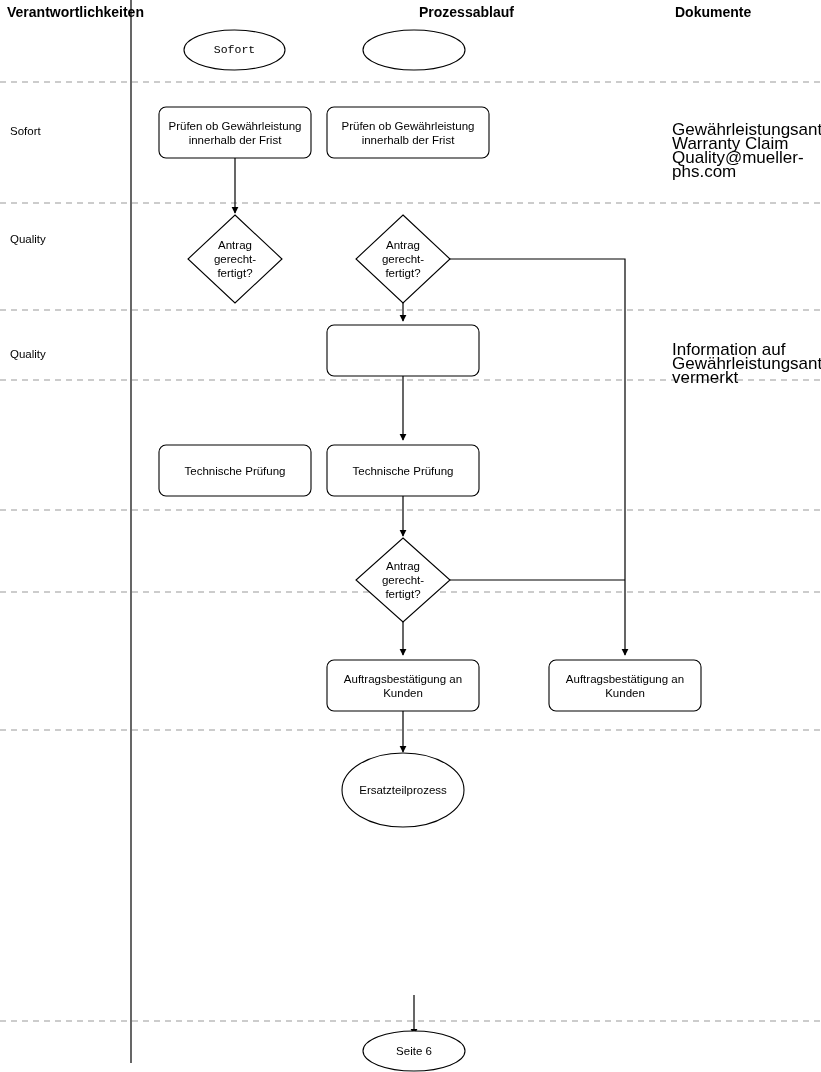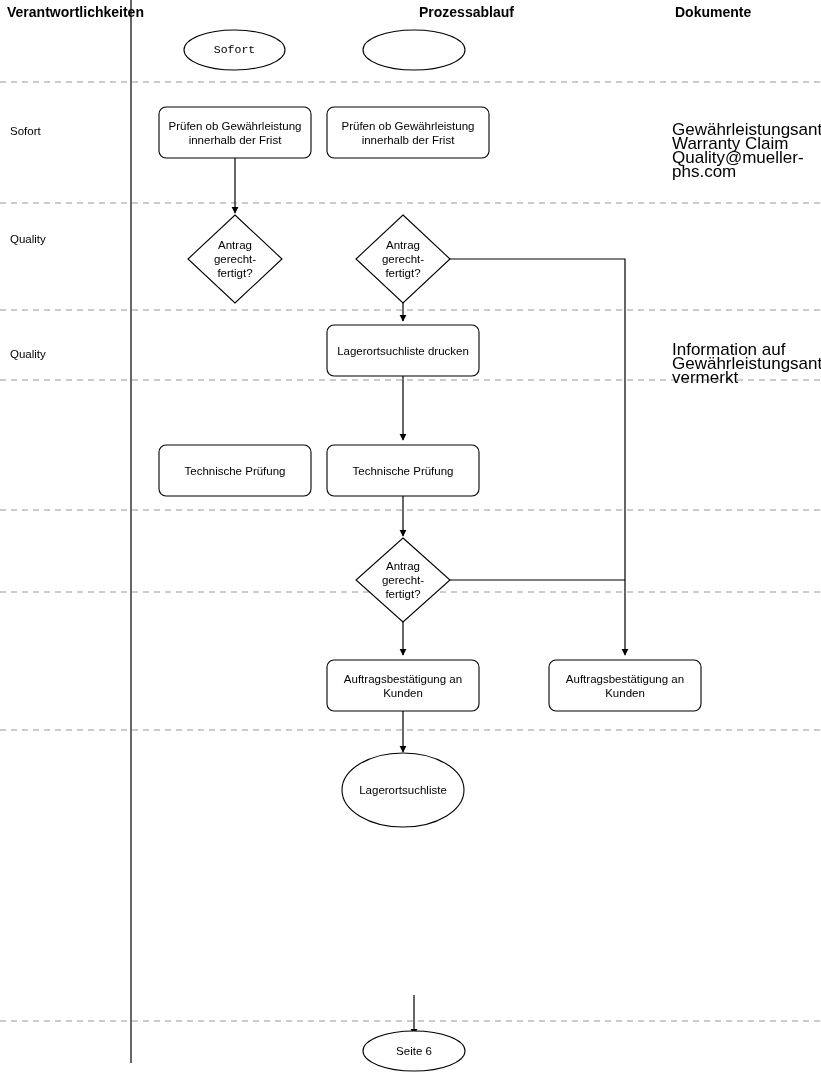--- a/index.html
+++ b/index.html
@@ -140,35 +140,34 @@
   <div class="node-label" style="left:327px; top:107px; width:162px; height:51px;">Prüfen ob Gewährleistung
 innerhalb der Frist</div>
 
   <div class="node-label" style="left:190px; top:237px; width:90px; height:44px;">Antrag
 gerecht-
 fertigt?</div>
   <div class="node-label" style="left:358px; top:237px; width:90px; height:44px;">Antrag
 gerecht-
 fertigt?</div>
 
-  <div class="node-label" style="left:327px; top:325px; width:152px; height:51px;">Lagerortsuchliste drucken</div>
 
   <div class="node-label" style="left:159px; top:445px; width:152px; height:51px;">Technische Prüfung</div>
   <div class="node-label" style="left:327px; top:445px; width:152px; height:51px;">Technische Prüfung</div>
 
   <div class="node-label" style="left:358px; top:558px; width:90px; height:44px;">Antrag
 gerecht-
 fertigt?</div>
 
   <div class="node-label" style="left:327px; top:660px; width:152px; height:51px;">Auftragsbestätigung an
 Kunden</div>
   <div class="node-label" style="left:549px; top:660px; width:152px; height:51px;">Auftragsbestätigung an
 Kunden</div>
 
-  <div class="node-label" style="left:342px; top:770px; width:122px; height:40px;">Lagerortsuchliste</div>
+  <div class="node-label" style="left:342px; top:770px; width:122px; height:40px;">Ersatzteilprozess</div>
 
   <div class="node-label" style="left:363px; top:1031px; width:102px; height:40px;">Seite 6</div>
 
   <div class="doc-note" style="left:672px; top:114px;">Gewährleistungsantrag
 Warranty Claim
 Quality@mueller-phs.com</div>
   <div class="doc-note" style="left:672px; top:334px;">Information auf
 Gewährleistungsantrag
 vermerkt</div>
 

